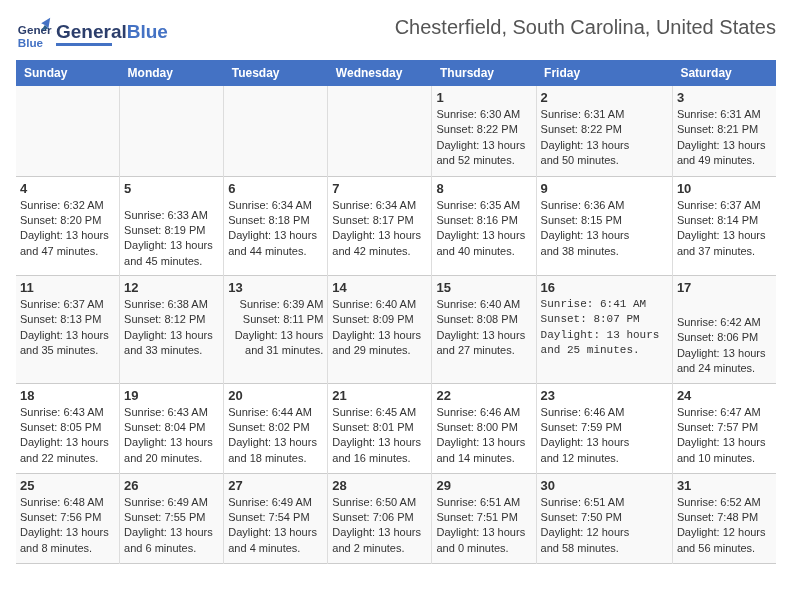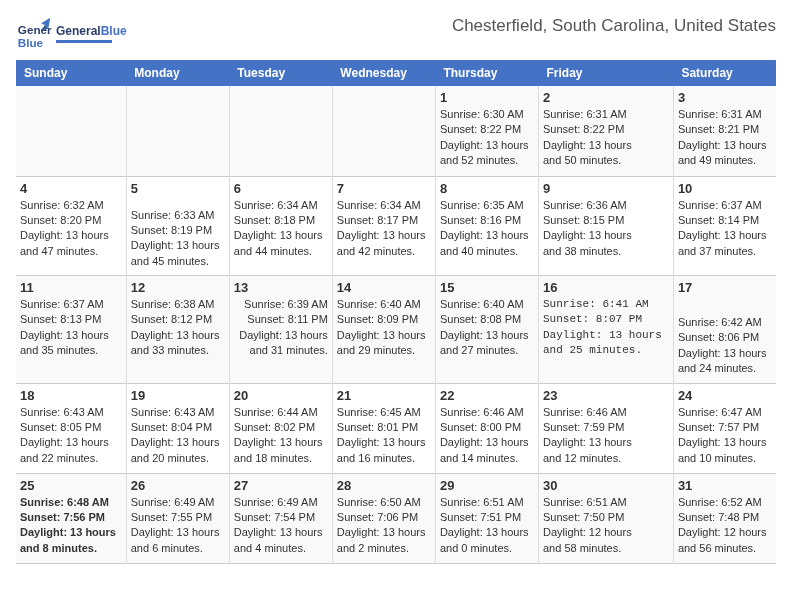--- a/index.html
+++ b/index.html
@@ -19,21 +19,21 @@
     .title-section {
       text-align: right;
     }
     .main-title {
       font-size: 42px;
       font-weight: normal;
       color: #333;
       line-height: 1.1;
     }
     .subtitle {
-      font-size: 17px;
+      font-size: 20px;
       color: #555;
     }
     table {
       width: 100%;
       border-collapse: collapse;
       font-size: 11px;
     }
     thead th {
       background-color: #4472c4;
       color: #fff;
@@ -91,21 +91,21 @@
 
 <div class="header-section">
   <div class="logo-container">
     <svg class="logo-icon" viewBox="0 0 40 40">
       <text x="2" y="20" font-size="13" font-weight="bold" fill="#2c3e6b">General</text>
       <text x="2" y="34" font-size="13" font-weight="bold" fill="#4472c4">Blue</text>
       <polygon points="28,8 38,2 36,14 32,10" fill="#4472c4"></polygon>
       <polygon points="32,10 36,14 28,16" fill="#2c5f8a"></polygon>
     </svg>
     <div>
-      <div style="font-size:12px; font-weight:bold; line-height:1.1;">
+      <div style="font-size:19px; font-weight:bold; line-height:1.1;">
         <span style="color:#2c3e6b;">General</span><span style="color:#4472c4;">Blue</span>
       </div>
       <div style="width:56px; height:3px; background:#4472c4; margin-top:1px;"></div>
     </div>
   </div>
   <div class="title-section">
     <div class="subtitle">Chesterfield, South Carolina, United States</div>
   </div>
 </div>
 
@@ -298,21 +298,21 @@
           <span class="day-num">24</span>
           <div class="day-info" style="white-space: pre-line;">Sunrise: 6:47 AM
 Sunset: 7:57 PM
 Daylight: 13 hours
 and 10 minutes.</div>
         </td>
       </tr>
       <tr>
         <td>
           <span class="day-num">25</span>
-          <div class="day-info" style="white-space: pre-line; font-weight: bold;">Sunrise: 6:48 AM
+          <div class="day-info" style="white-space: pre-line;">Sunrise: 6:48 AM
 Sunset: 7:56 PM
 Daylight: 13 hours
 and 8 minutes.</div>
         </td>
         <td>
           <span class="day-num">26</span>
           <div class="day-info" style="white-space: pre-line;">Sunrise: 6:49 AM
 Sunset: 7:55 PM
 Daylight: 13 hours
 and 6 minutes.</div>

